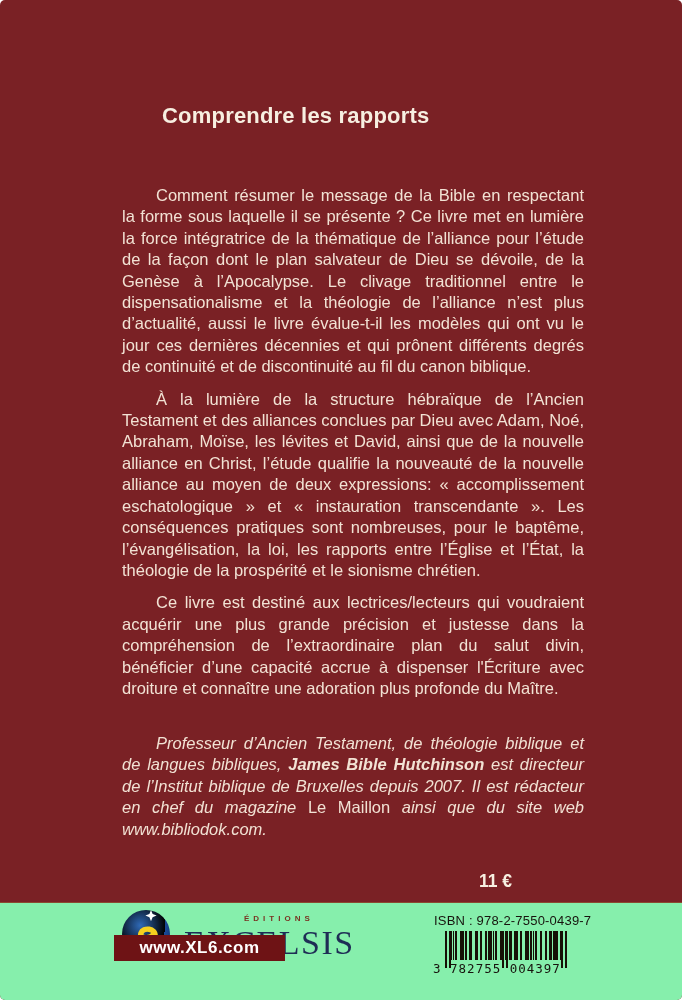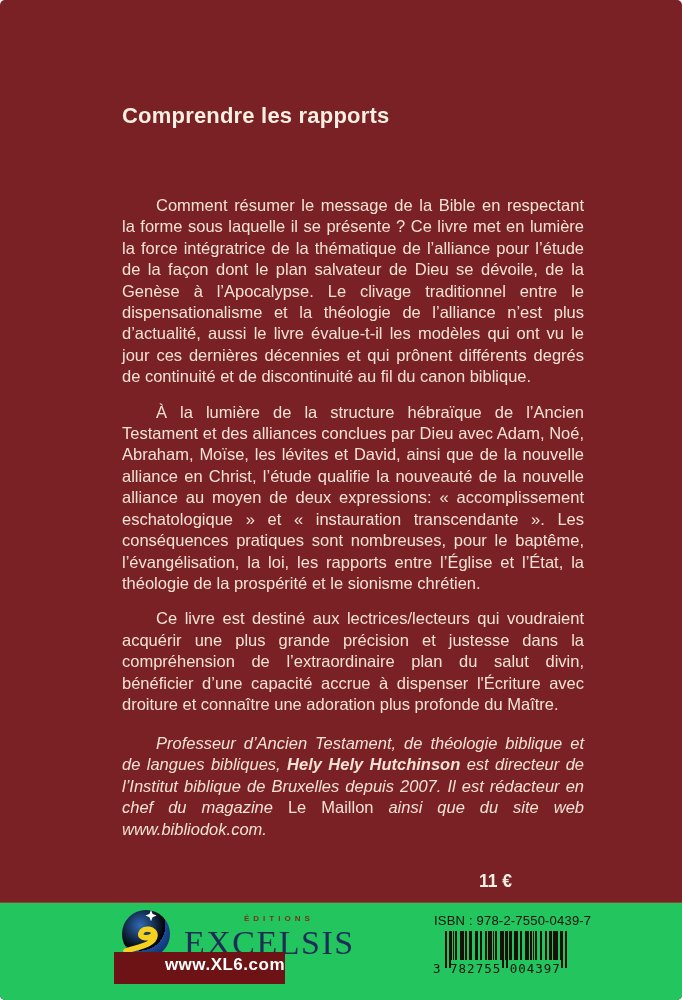--- a/index.html
+++ b/index.html
@@ -9,56 +9,56 @@
     background:#7a2125;
     overflow:hidden;
     border-radius:5px;
     font-family:"Liberation Sans",sans-serif;
   }
   .title{
     position:absolute;left:122px;top:86px;width:480px;
     color:#f7efe1;font-size:22px;font-weight:bold;line-height:29px;
     letter-spacing:0.2px;
   }
-  .title span{display:block;}
+  .title span{display:block;margin-left:40px;}
   .body-copy{
     position:absolute;left:122px;top:181px;width:462px;
     color:#f2e2d4;font-size:16.5px;line-height:21.4px;
     text-align:justify;
   }
-  .body-copy p{margin:14px 0 11px 0;text-indent:34px;}
+  .body-copy p{margin:4px 0 11px 0;text-indent:34px;}
   .author-bio{
     position:absolute;left:122px;top:716px;width:462px;
     color:#f2e2d4;font-size:16.5px;line-height:21.6px;
     text-align:justify;text-indent:34px;font-style:italic;
   }
   .author-bio .bold{font-weight:bold;}
   .author-bio .roman{font-style:normal;}
   .price{
     position:absolute;left:0;top:871px;width:512px;
     text-align:right;color:#f7efe1;font-size:17.5px;font-weight:bold;
   }
   .footer-band{
     position:absolute;left:0;bottom:0;width:682px;height:97px;
-    background:#22c55e;
+    background:#86efac;
     border-top:1px solid #8a4a30;
   }
   .logo-globe{position:absolute;left:121px;top:6px;width:50px;height:50px;}
   .pub-text{position:absolute;left:184px;top:11px;}
   .editions{
     font-size:8px;font-weight:bold;letter-spacing:4px;
     color:#7a3322;margin-left:60px;margin-bottom:1px;
   }
   .excelsis{
     font-family:"Liberation Serif",serif;
     font-size:34px;color:#1e2d55;letter-spacing:1.5px;font-weight:400;
   }
   .website-badge{
-    position:absolute;left:114px;top:49px;width:171px;height:32px;
-    background:#6e1315;color:#ffffff;text-align:right;
+    position:absolute;left:114px;top:32px;width:171px;height:26px;
+    background:#6e1315;color:#ffffff;text-align:center;
     font-size:17px;font-weight:bold;line-height:26px;letter-spacing:0.5px;
   }
   .isbn-group{position:absolute;left:418px;top:10px;width:164px;text-align:center;}
   .isbn{
     font-size:13px;font-weight:normal;color:#17130d;letter-spacing:0.2px;
     margin-bottom:3px;white-space:nowrap;margin-left:16px;
   }
   .barcode{width:134px;margin:0 auto;position:relative;}
   .bars{
     height:29px;margin-left:12px;position:relative;
@@ -88,21 +88,21 @@
   <h1 class="title">
     <span>Comprendre les rapports</span>
   </h1>
 
   <div class="body-copy">
     <p>Comment résumer le message de la Bible en respectant la forme sous laquelle il se présente ? Ce livre met en lumière la force intégratrice de la thématique de l’alliance pour l’étude de la façon dont le plan salvateur de Dieu se dévoile, de la Genèse à l’Apocalypse. Le clivage traditionnel entre le dispensationalisme et la théologie de l’alliance n’est plus d’actualité, aussi le livre évalue-t-il les modèles qui ont vu le jour ces dernières décennies et qui prônent différents degrés de continuité et de discontinuité au fil du canon biblique.</p>
     <p>À la lumière de la structure hébraïque de l’Ancien Testament et des alliances conclues par Dieu avec Adam, Noé, Abraham, Moïse, les lévites et David, ainsi que de la nouvelle alliance en Christ, l’étude qualifie la nouveauté de la nouvelle alliance au moyen de deux expressions: « accomplissement eschatologique » et « instauration transcendante ». Les conséquences pratiques sont nombreuses, pour le baptême, l’évangélisation, la loi, les rapports entre l’Église et l’État, la théologie de la prospérité et le sionisme chrétien.</p>
     <p>Ce livre est destiné aux lectrices/lecteurs qui voudraient acquérir une plus grande précision et justesse dans la compréhension de l’extraordinaire plan du salut divin, bénéficier d’une capacité accrue à dispenser l'Écriture avec droiture et connaître une adoration plus profonde du Maître.</p>
   </div>
 
-  <p class="author-bio"><span>Professeur d’Ancien Testament, de théologie biblique et de langues bibliques, </span><span class="bold">Hely Hely Hutchinson</span><span> est directeur de l’Institut biblique de Bruxelles depuis 2007. Il est rédacteur en chef du magazine </span><span class="roman">Le Maillon</span><span> ainsi que du site web www.bibliodok.com.</span></p>
+  <p class="author-bio"><span>Professeur d’Ancien Testament, de théologie biblique et de langues bibliques, </span><span class="bold">James Bible Hutchinson</span><span> est directeur de l’Institut biblique de Bruxelles depuis 2007. Il est rédacteur en chef du magazine </span><span class="roman">Le Maillon</span><span> ainsi que du site web www.bibliodok.com.</span></p>
 
   <div class="price">11 €</div>
 
   <div class="footer-band">
 
     <svg class="logo-globe" viewBox="0 0 50 50">
       <defs>
         <radialGradient id="globeGrad" cx="38%" cy="32%" r="75%">
           <stop offset="0%" stop-color="#2f6ab8"></stop>
           <stop offset="70%" stop-color="#1a4astop"></stop>

